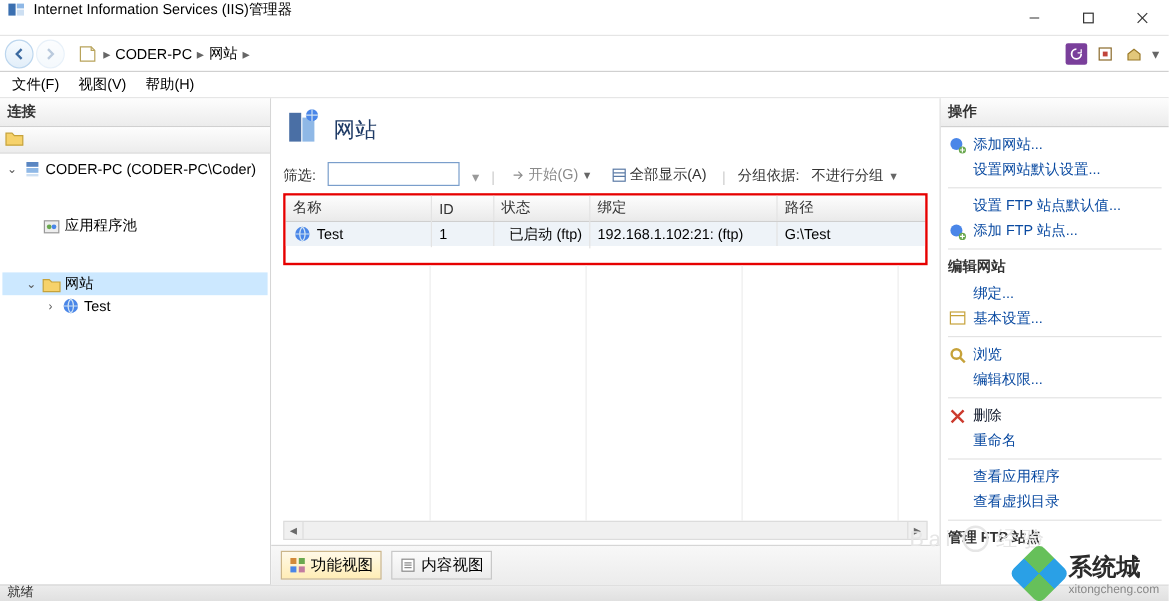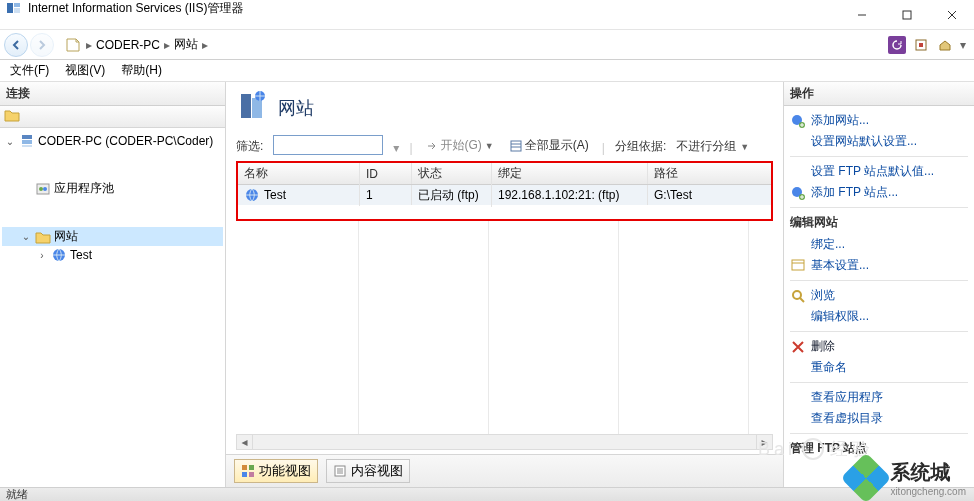--- a/index.html
+++ b/index.html
@@ -53,21 +53,21 @@
 .tbtn.disabled { color:#8a8a8a; }
 .dd-small { color:#666; font-size:9px; }
 
 
 .table-wrap { margin:0 10px; border:2px solid #e60000; position:relative; height:60px; overflow:hidden; }
 .thead { display:flex; background:linear-gradient(#fdfdfd,#eaeaea); border-bottom:1px solid #cfcfcf; font-size:12px; height:22px; }
 .th, .td { padding:3px 6px; border-right:1px solid #e3e3e3; overflow:hidden; white-space:nowrap; }
 .th { color:#333; display:flex; align-items:center; }
 .col-name { width:122px; }
 .col-id { width:52px; }
-.col-status { width:80px; }
+.col-status { width:80px;text-align:right; }
 .col-bind { width:156px; }
 .col-path { flex:1; border-right:none; }
 .tbody-row { display:flex; font-size:12px; height:20px; align-items:center; background:#eef3f8; }
 .grid-area { flex:1; margin:0 10px; position:relative; overflow:hidden; }
 .gridlines { position:absolute; inset:0; background-image:
   linear-gradient(to right, #e9e9e9 1px, transparent 1px);
   background-size: 130px 100%; background-position: -8px 0; }
 .hscroll { height:16px; margin:0 10px 4px 10px; background:#f0f0f0; border:1px solid #dcdcdc; position:relative; }
 .hscroll .larrow, .hscroll .rarrow { width:16px; height:14px; position:absolute; top:0; display:flex; align-items:center; justify-content:center; color:#6a6a6a; }
 .hscroll .larrow{ left:0; border-right:1px solid #dcdcdc;}

